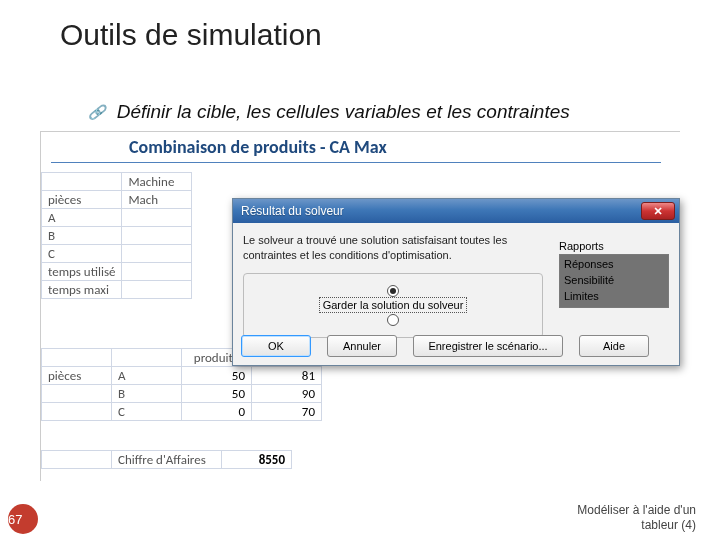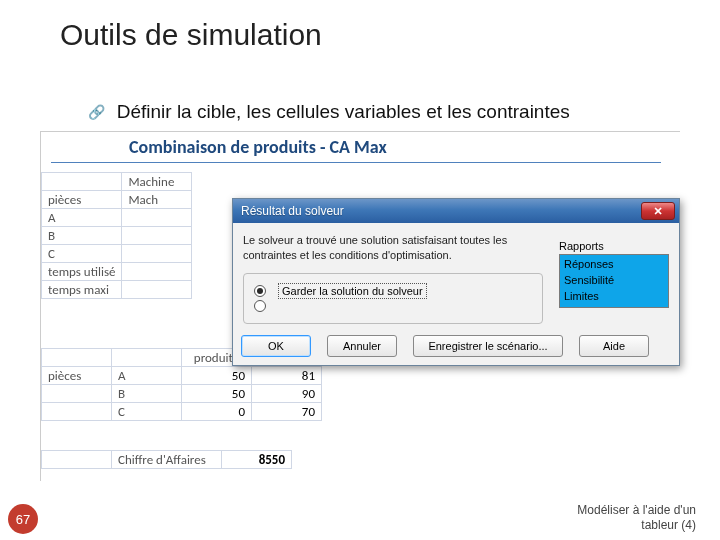--- a/index.html
+++ b/index.html
@@ -19,20 +19,21 @@
     font-size: 30px;
     color: #222;
     line-height: 1.15;
     margin-bottom: 14px;
   }
   .bullet {
     font-size: 19px;
     color: #111;
     margin-left: 28px;
     margin-bottom: 8px;
+    font-style: italic;
   }
   .bullet::before {
     content: "\1F517";
     font-size: 14px;
     margin-right: 6px;
     color: #555;
     vertical-align: 1px;
   }
   .sheet-area {
     position: relative;
@@ -66,21 +67,21 @@
     min-width: 70px;
     background:#fff;
   }
   table.sheet td.hdr { color:#555; }
   table.sheet td.num { text-align:right; color:#000; }
   table.sheet td.empty { background:#fff; }
   .page-num {
     position:absolute; left:8px; bottom:6px;
     width:30px; height:30px; border-radius:50%;
     background:#C33C2E; color:#fff;
-    font-size:13px; display:flex; align-items:center; justify-content:center;
+    font-size:13px; display:flex; align-items:center; 
   }
   .footer {
     position:absolute; right:24px; bottom:8px;
     font-size:12px; color:#444; text-align:right; line-height:1.2;margin-top:34px;
   }
   
   .dialog {
     position:absolute;
     left:232px; top:198px;
     width:448px; height:168px;
@@ -112,34 +113,34 @@
     position:relative;
   }
   .dlg-msg { color:#222; font-size:11px; line-height:1.35; margin-bottom:10px; width:300px;}
   .dlg-panel {
     border:1px solid #bdbdbd;
     border-radius:4px;
     padding:8px 10px;
     background:#f2f2f2;
     width:300px;
   }
-  .radio-row { display:flex; align-items:center; gap:14px; margin:3px 0; font-size:11px; }
+  .radio-row { display:flex; align-items:center; gap:2px; margin:3px 0; font-size:11px;flex-direction:column; }
   .radio-outer {
     width:12px; height:12px; border:1px solid #555; border-radius:50%;
     display:flex; align-items:center; justify-content:center; background:#fff;
   }
   .radio-dot { width:6px; height:6px; background:#2a2a2a; border-radius:50%; }
   .radio-sel { outline:1px dotted #555; outline-offset:1px; padding:0 2px; }
   .reports {
     position:absolute; right:10px; top:17px;
     width:110px;
   }
   .reports-label{ font-size:11px; margin-bottom:2px; }
   .reports-list {
-    border:1px solid #7a7a7a; background:#0ea5e9; height:54px;
+    border:1px solid #7a7a7a; background:#737373; height:54px;
     font-size:11px; padding:2px 4px; line-height:1.45;
   }
   .buttons {
     position:absolute; left:8px; right:8px; bottom:8px;
     display:flex; gap:16px; align-items:center;
   }
   .btn {
     min-width:70px; height:22px;
     border:1px solid #888; border-radius:3px;
     background:linear-gradient(#fefefe,#e6e6e6);

